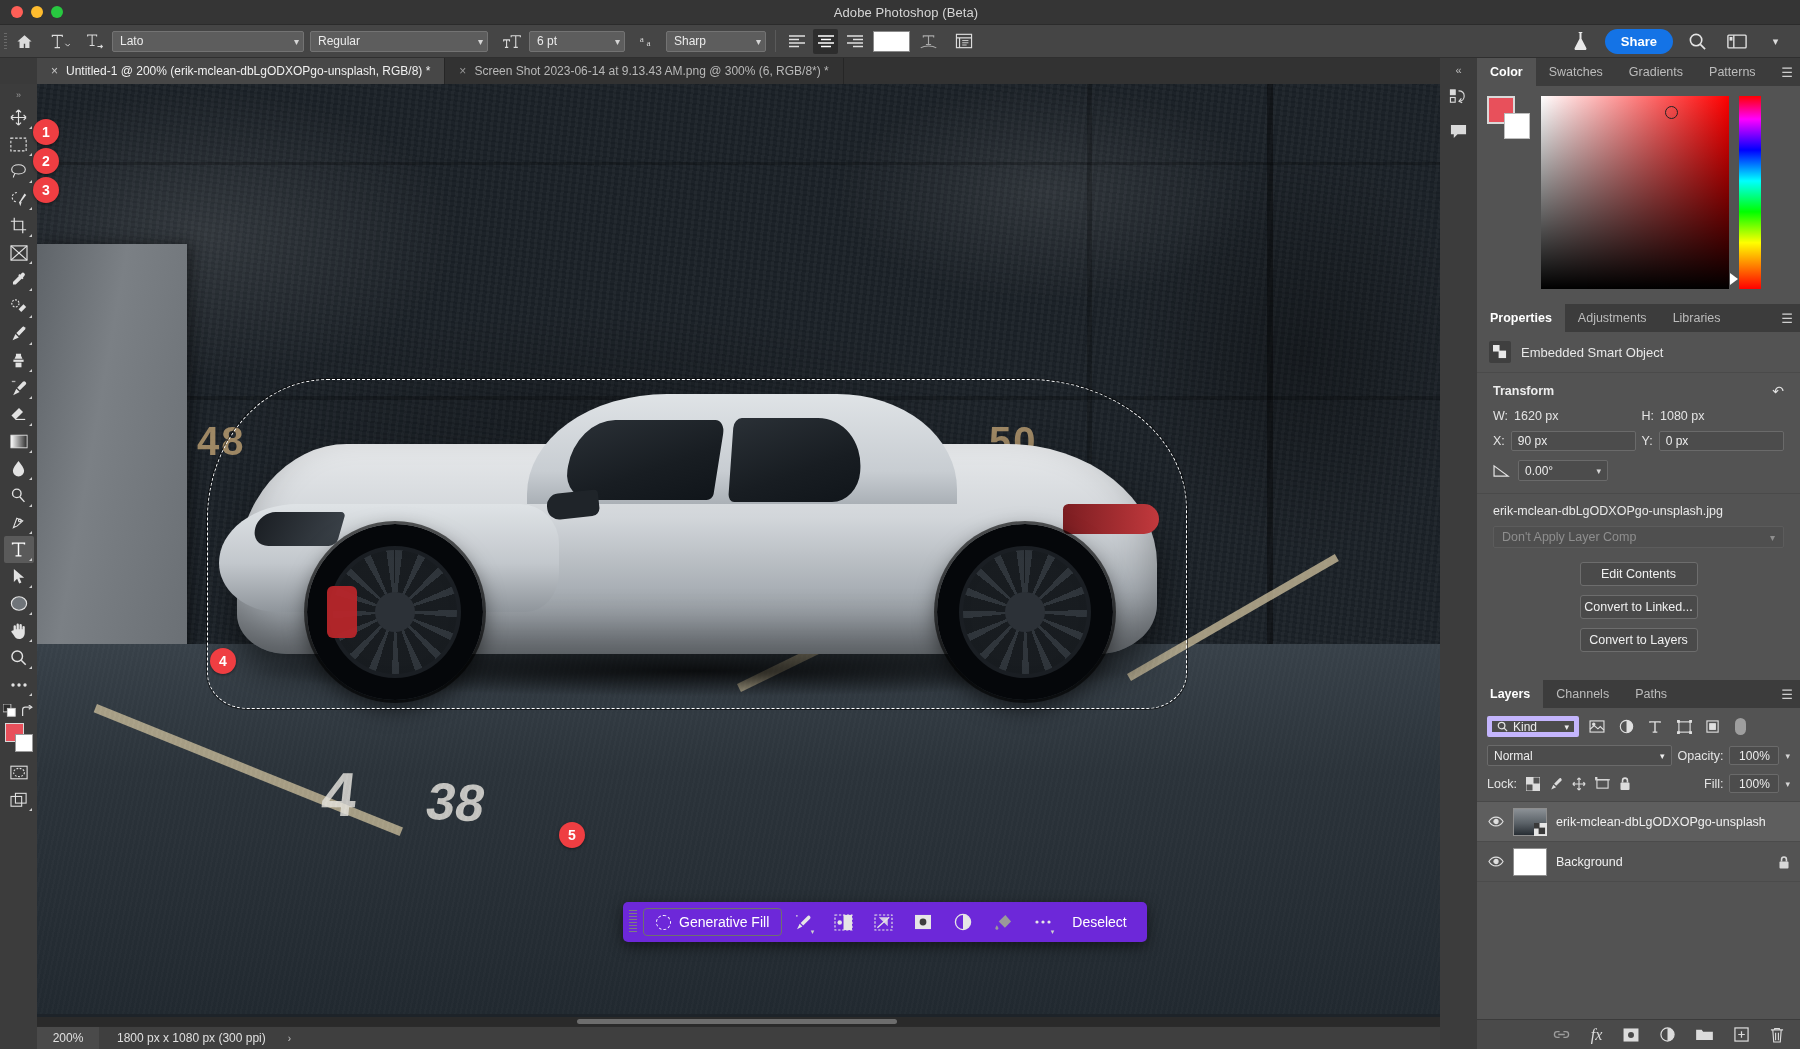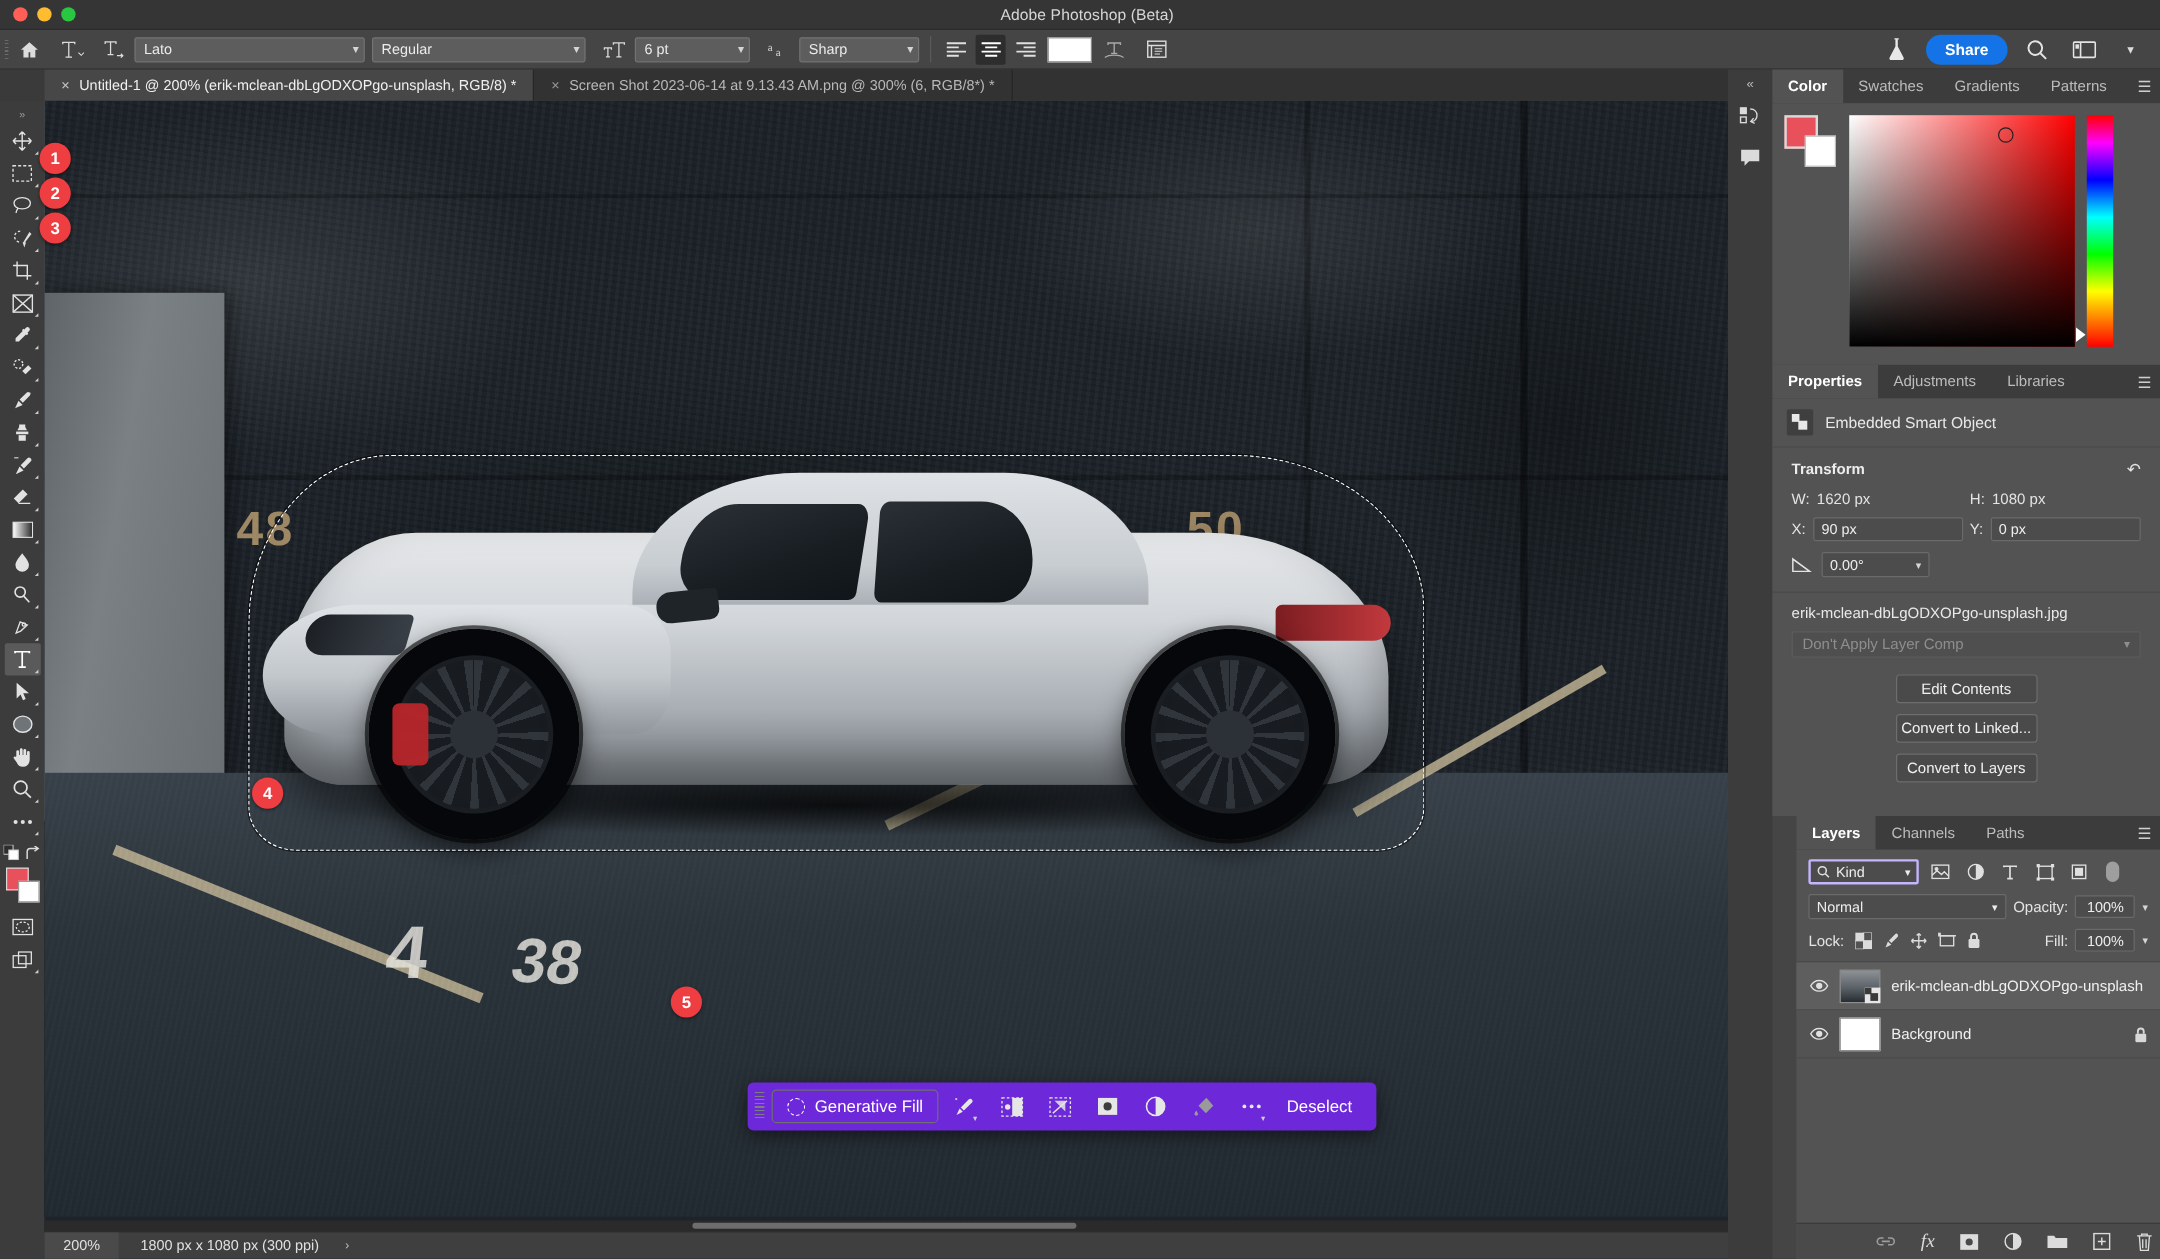--- a/index.html
+++ b/index.html
@@ -302,23 +302,23 @@
   .angle-box .cv { margin-left: auto; font-size: 9px; opacity: .85; }
   .fname { color: #e9e9e9; font-size: 12.5px; margin-bottom: 8px; }
   .layercomp { height: 22px; background: #4f4f4f; border: 1px solid #5c5c5c; border-radius: 2px;
     color: #8e8e8e; font-size: 12.5px; display: flex; align-items: center; padding: 0 8px; }
   .layercomp .cv { margin-left: auto; font-size: 10px; }
   .btn-col { display: flex; flex-direction: column; align-items: center; gap: 9px; padding: 14px 0 16px; }
   .pbtn { width: 118px; height: 24px; background: #4a4a4a; border: 1px solid #6d6d6d; border-radius: 3px;
     color: #f0f0f0; font-size: 12.5px; display: flex; align-items: center; justify-content: center; }
 
   
-  .layerspanel { flex: 1; display: flex; flex-direction: column; background:#535353;margin-left:20px; }
+  .layerspanel { flex: 1; display: flex; flex-direction: column; background:#535353; }
   .lp-filter { display: flex; align-items: center; gap: 7px; padding: 8px 10px 6px; }
-  .kind-sel { width: 92px; height: 21px; background: #4c4c4c; border: 2px solid #c4b5fd; border-radius: 2px;
+  .kind-sel { width: 92px; height: 21px; background: #4c4c4c; border: 5px solid #c4b5fd; border-radius: 2px;
     color: #ededed; font-size: 12px; display: flex; align-items: center; gap: 5px; padding: 0 5px; }
   .kind-sel .cv { margin-left: auto; font-size: 9px; }
   .filt-ic { width: 22px; height: 21px; display:flex;align-items:center;justify-content:center; color:#e0e0e0;}
   .tog { width: 15px; height: 21px; position: relative; margin-left: 2px; }
   .tog::before { content:""; position:absolute; top:2px; left:2px; width:11px;height:17px;
     background:#9e9e9e; border-radius:6px; }
   .lp-blend { display: flex; align-items: center; gap: 6px; padding: 2px 10px 6px; font-size: 12.5px; color: #e4e4e4; }
   .blend-sel { flex: 1; height: 21px; background: #4c4c4c; border: 1px solid #6a6a6a; border-radius: 2px;
     color: #ededed; font-size: 12px; display: flex; align-items: center; padding: 0 6px; }
   .blend-sel .cv { margin-left: auto; font-size: 9px; }

